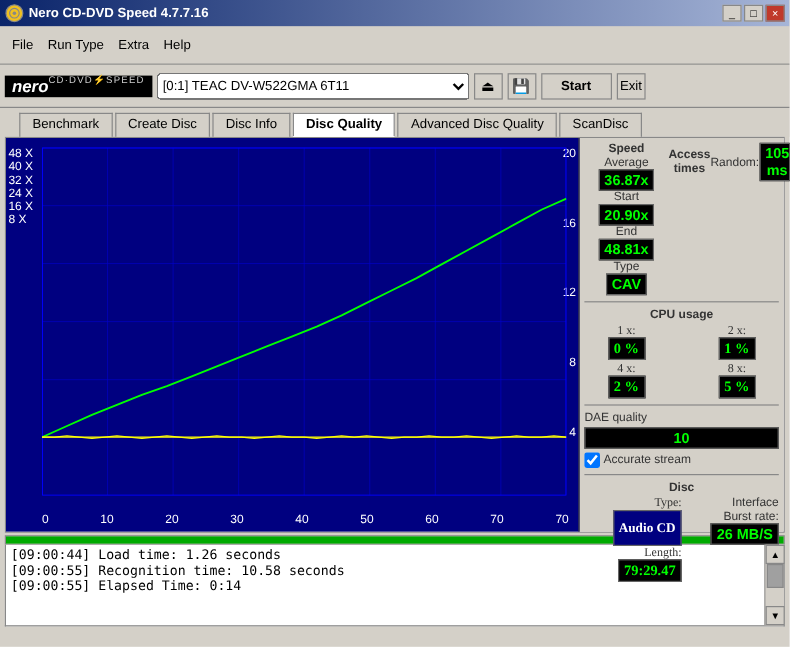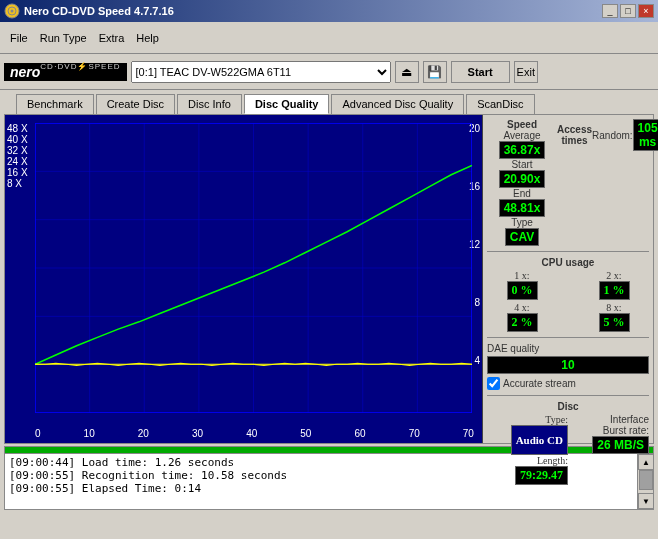--- a/index.html
+++ b/index.html
@@ -47,21 +47,21 @@
     .panel-row { display: flex; justify-content: space-between; align-items: flex-start; }
     .panel-col { display: flex; flex-direction: column; align-items: center; min-width: 70px; }
     .panel-col-right { display: flex; align-items: center; min-width: 80px; }
     .section-header { font-size: 10px; color: #333; font-weight: bold; text-align: center; }
     .cpu-row { display: flex; justify-content: space-between; font-family: Liberation Serif, serif; }
     .divider { border-top: 1px solid #888; margin: 2px 0; }
     .checkbox-row { display: flex; align-items: center; gap: 3px; }
     .disc-type-box { background: #000080; color: #fff; text-align: center; font-size: 11px; font-weight: bold; padding: 8px 4px; border: 1px solid #666; }
 
     
-    .log-area { margin: 0 4px; background: white; border: 1px solid #888; border-top: none; height: 56px; display: flex; }
+    .log-area { margin: 0 4px; background: white; border: 1px solid #888; border-top: none; height: 68px; display: flex; }
     .log-content { flex: 1; overflow-y: auto; padding: 2px 4px; font-size: 11px; font-family: monospace; }
     .log-scrollbar { width: 16px; background: #d4d0c8; border-left: 1px solid #888; display: flex; flex-direction: column; }
     .scroll-btn { width: 16px; height: 16px; background: #d4d0c8; border: 1px solid #888; display: flex; align-items: center; justify-content: center; font-size: 8px; cursor: pointer; }
     .scroll-track { flex: 1; background: #d4d0c8; }
     .scroll-thumb { width: 14px; height: 20px; background: #a0a0a0; border: 1px solid #888; margin: 0 1px; }
 
     
     .progress-bar { margin: 2px 4px 0; height: 8px; background: #d4d0c8; border: 1px solid #888; }
     .progress-fill { height: 100%; background: #00aa00; width: 100%; }
 

